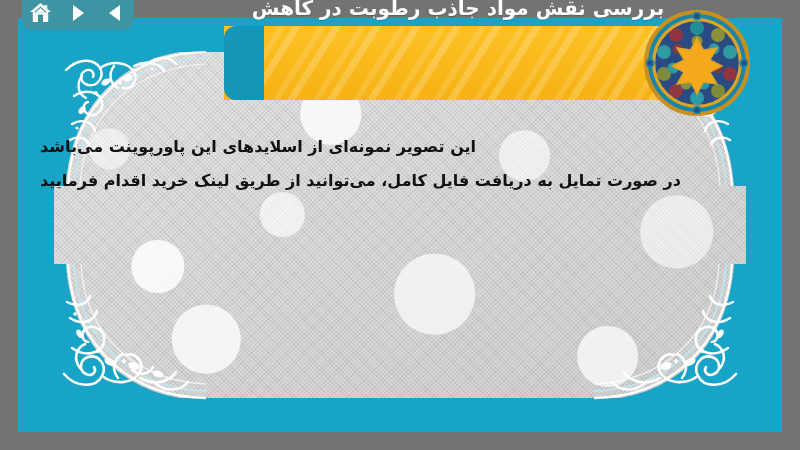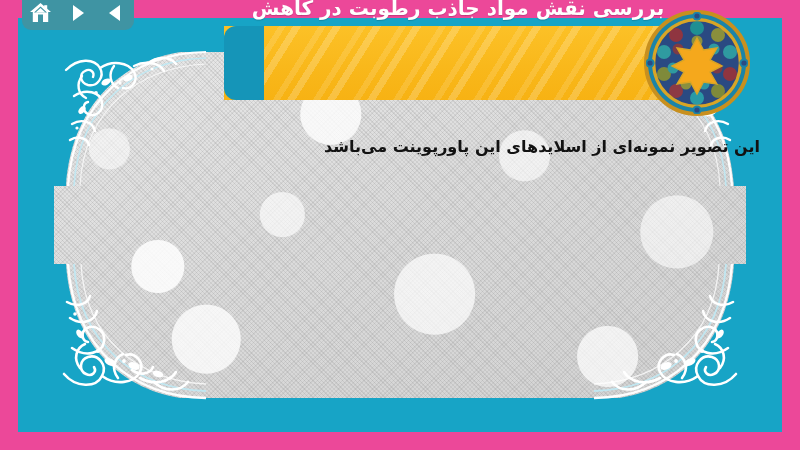--- a/index.html
+++ b/index.html
@@ -11,21 +11,21 @@
     width: 800px;
     height: 450px;
     overflow: hidden;
     font-family: "DejaVu Sans", "Liberation Sans", sans-serif;
   }
 
   #stage {
     position: relative;
     width: 800px;
     height: 450px;
-    background: #ec4899;
+    background: #737373;
     overflow: hidden;
   }
 
   
   #navbar {
     position: absolute;
     left: 22px;
     top: -14px;
     width: 112px;
     height: 44px;
@@ -156,21 +156,21 @@
   #medallion svg { display: block; }
 
   
   #body-text {
     position: absolute;
     left: 40px;
     right: 40px;
     top: 130px;
     z-index: 30;
     direction: rtl;
-    text-align: right;
+    text-align: left;
     color: #121212;
     font-size: 16px;
     line-height: 34px;
     font-weight: bold;
   }
   #body-text .bline { display: block; white-space: nowrap; }
 </style>
 </head>
 <body>
 
@@ -338,20 +338,21 @@
         <circle cx="55" cy="102" r="2.6"></circle>
         <circle cx="8" cy="55" r="2.6"></circle>
         <circle cx="102" cy="55" r="2.6"></circle>
       </g>
       <circle cx="55" cy="55" r="52" fill="none" stroke="#c8901f" stroke-width="2"></circle>
     </svg>
   </div>
 
   <div id="body-text">
     <span class="bline">این تصویر نمونه‌ای از اسلایدهای این پاورپوینت می‌باشد</span>
+    <span class="bline">در صورت تمایل به دریافت فایل کامل، می‌توانید از طریق لینک خرید اقدام فرمایید</span>
   </div>
 
   <div id="navbar">
     <div class="navbtn">
       <svg width="20" height="20" viewBox="0 0 20 20" xmlns="http://www.w3.org/2000/svg">
         <path d="M15,2 L15,18 L4,10 Z" fill="#ffffff"></path>
       </svg>
     </div>
     <div class="navbtn">
       <svg width="20" height="20" viewBox="0 0 20 20" xmlns="http://www.w3.org/2000/svg">

